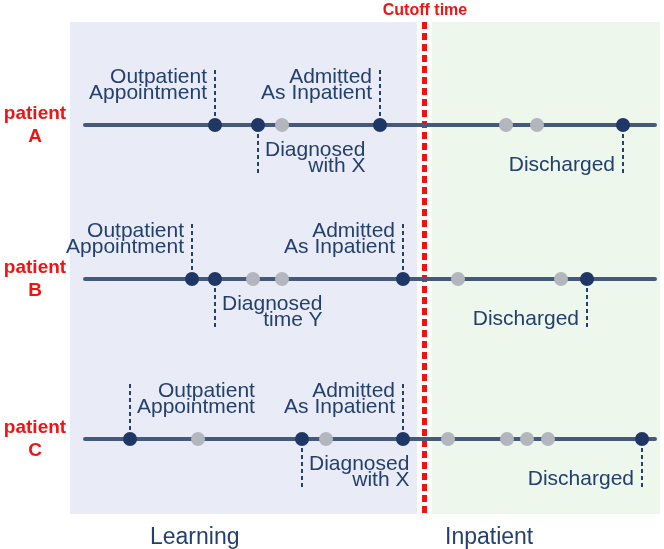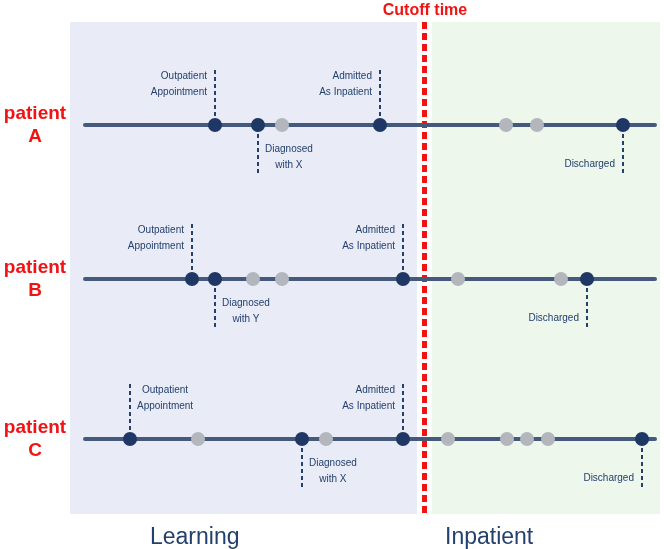--- a/index.html
+++ b/index.html
@@ -47,25 +47,25 @@
     background: var(--timeline); border-radius: 2px; z-index: 2;
   }
   .dot { position: absolute; width: 14px; height: 14px; border-radius: 50%; z-index: 3; }
   .dot.event { background: var(--navy-dot); }
   .dot.visit { background: var(--gray-dot); }
   .connector {
     position: absolute; width: 2px; z-index: 3;
     background: repeating-linear-gradient(to bottom, var(--text-navy) 0 4px, transparent 4px 7px);
   }
   .event-label {
-    position: absolute; font-size: 10px; line-height: 16px;
+    position: absolute; font-size: 21px; line-height: 16px;
     color: var(--text-navy); white-space: nowrap; z-index: 4;
   }
   .event-label.align-right { text-align: right; }
-  .event-label.align-left { text-align: center; }
+  .event-label.align-left { text-align: right; }
 </style>
 </head>
 <body>
 
 <div class="canvas">
   <div class="panel learning-panel"></div>
   <div class="panel labeling-panel"></div>
   <div class="cutoff-line"></div>
   <div class="cutoff-label">Cutoff time</div>
   <div id="rows">
@@ -114,21 +114,21 @@
       <div class="dot visit" style="left: 554px; top: 272px;"></div>
       <div class="dot event" style="left: 580px; top: 272px;"></div>
       <div class="connector" style="left: 191px; top: 224px; height: 46px;"></div>
       <div class="event-label align-right" style="top: 222px; right: 480px;">
         <div class="">Outpatient</div>
         <div class="">Appointment</div>
       </div>
       <div class="connector" style="left: 214px; top: 288px; height: 42px;"></div>
       <div class="event-label align-left" style="top: 295px; left: 222px;">
         <div class="">Diagnosed</div>
-        <div class="">with Y</div>
+        <div class="">time Y</div>
       </div>
       <div class="connector" style="left: 402px; top: 224px; height: 46px;"></div>
       <div class="event-label align-right" style="top: 222px; right: 269px;">
         <div class="">Admitted</div>
         <div class="">As Inpatient</div>
       </div>
       <div class="connector" style="left: 586px; top: 288px; height: 42px;"></div>
       <div class="event-label align-right" style="top: 310px; right: 85px;">
         <div class="">Discharged</div>
       </div>

